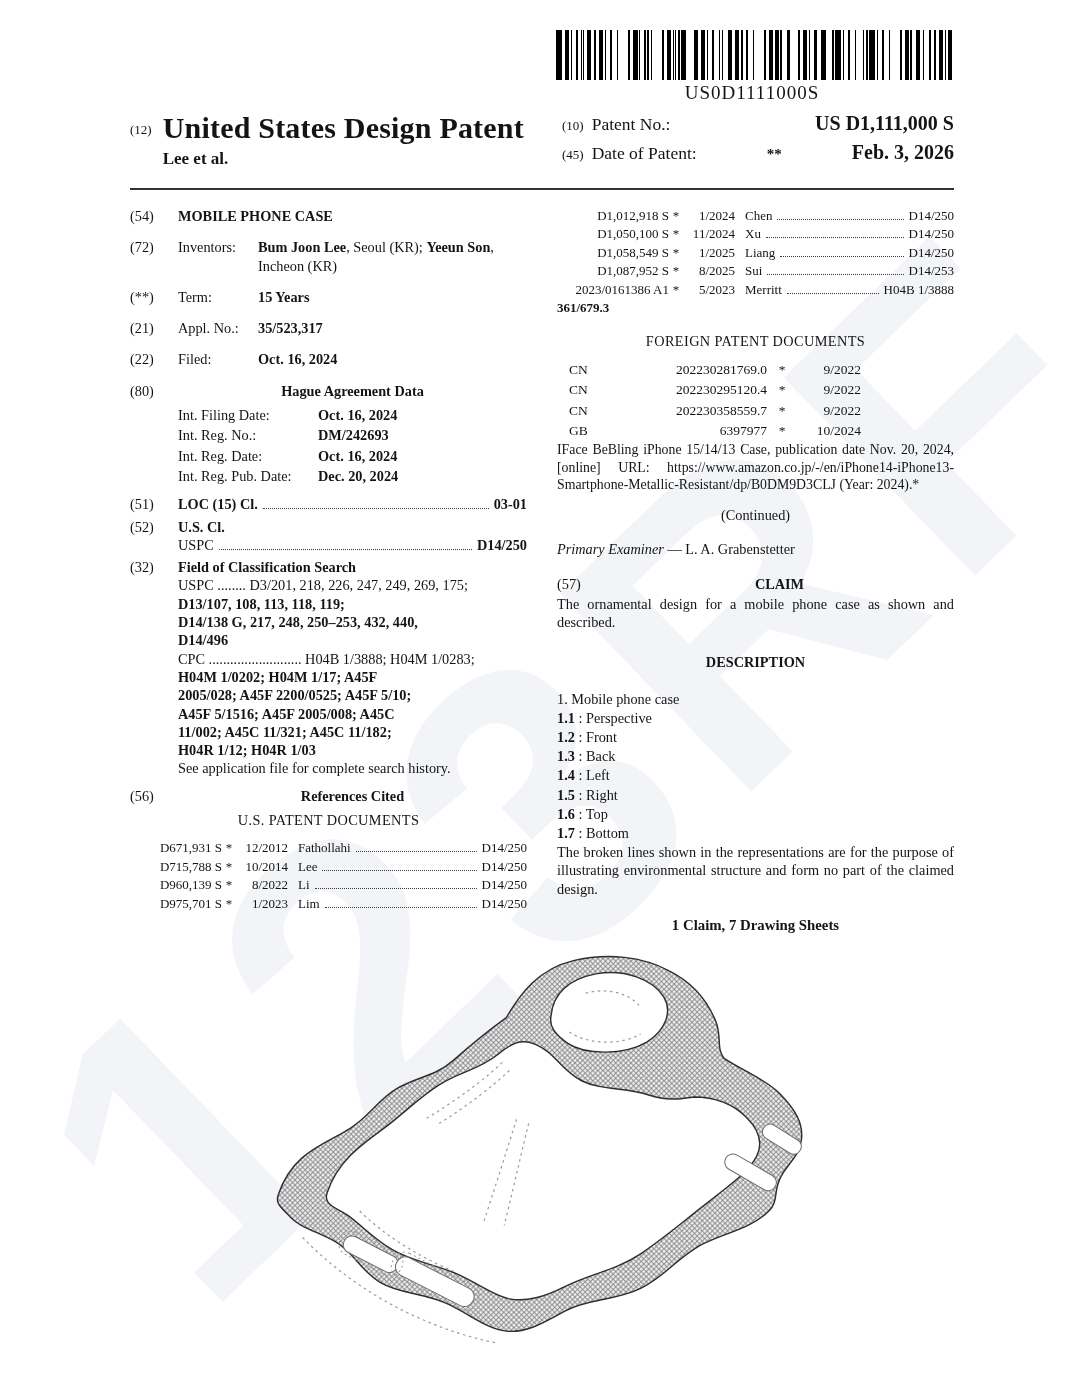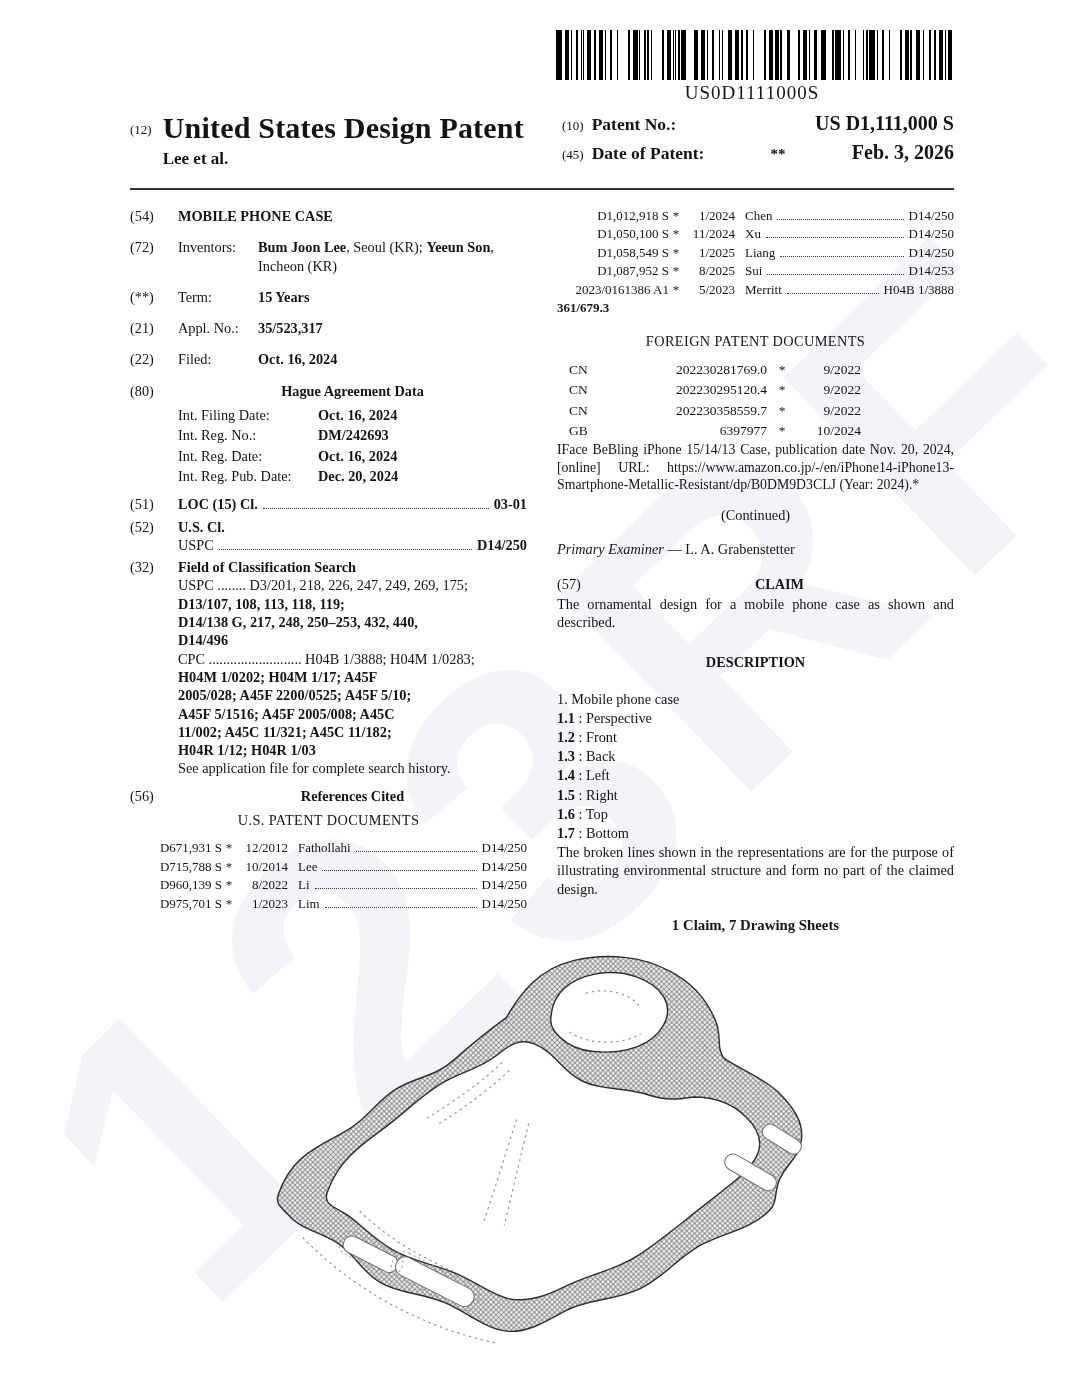--- a/index.html
+++ b/index.html
@@ -22,21 +22,21 @@
 
   
   .masthead{position:absolute;left:130px;top:112px;width:824px;display:flex;justify-content:space-between;}
   .mh-left{display:flex;gap:11px;}
   .mh-num{font-size:13px;margin-top:10px;white-space:nowrap;}
   .mh-title{font-size:30px;font-weight:bold;line-height:1.05;letter-spacing:.2px;}
   .mh-byline{font-size:17px;font-weight:bold;margin-top:5px;}
   .mh-right{width:392px;}
   .mh-row{display:flex;align-items:baseline;margin-bottom:6px;}
   .mh-row .mh-num{margin-top:0;font-size:13px;}
-  .mh-label{font-size:17.5px;font-weight:bold;margin-left:8px;white-space:nowrap;}
+  .mh-label{font-size:17.5px;font-weight:normal;margin-left:8px;white-space:nowrap;}
   .mh-star{font-size:15px;font-weight:bold;flex:1;text-align:center;}
   .mh-val{font-size:20px;font-weight:bold;margin-left:auto;white-space:nowrap;}
   .rule{position:absolute;left:130px;top:188px;width:824px;border-top:2.5px solid #333;}
 
   
   .columns{position:absolute;left:130px;top:207px;width:824px;display:flex;gap:30px;
            font-size:14.3px;line-height:1.28;}
   .col{width:397px;}
   .sec{display:flex;margin-bottom:13px;}
   .sec-num{width:48px;flex:none;}

